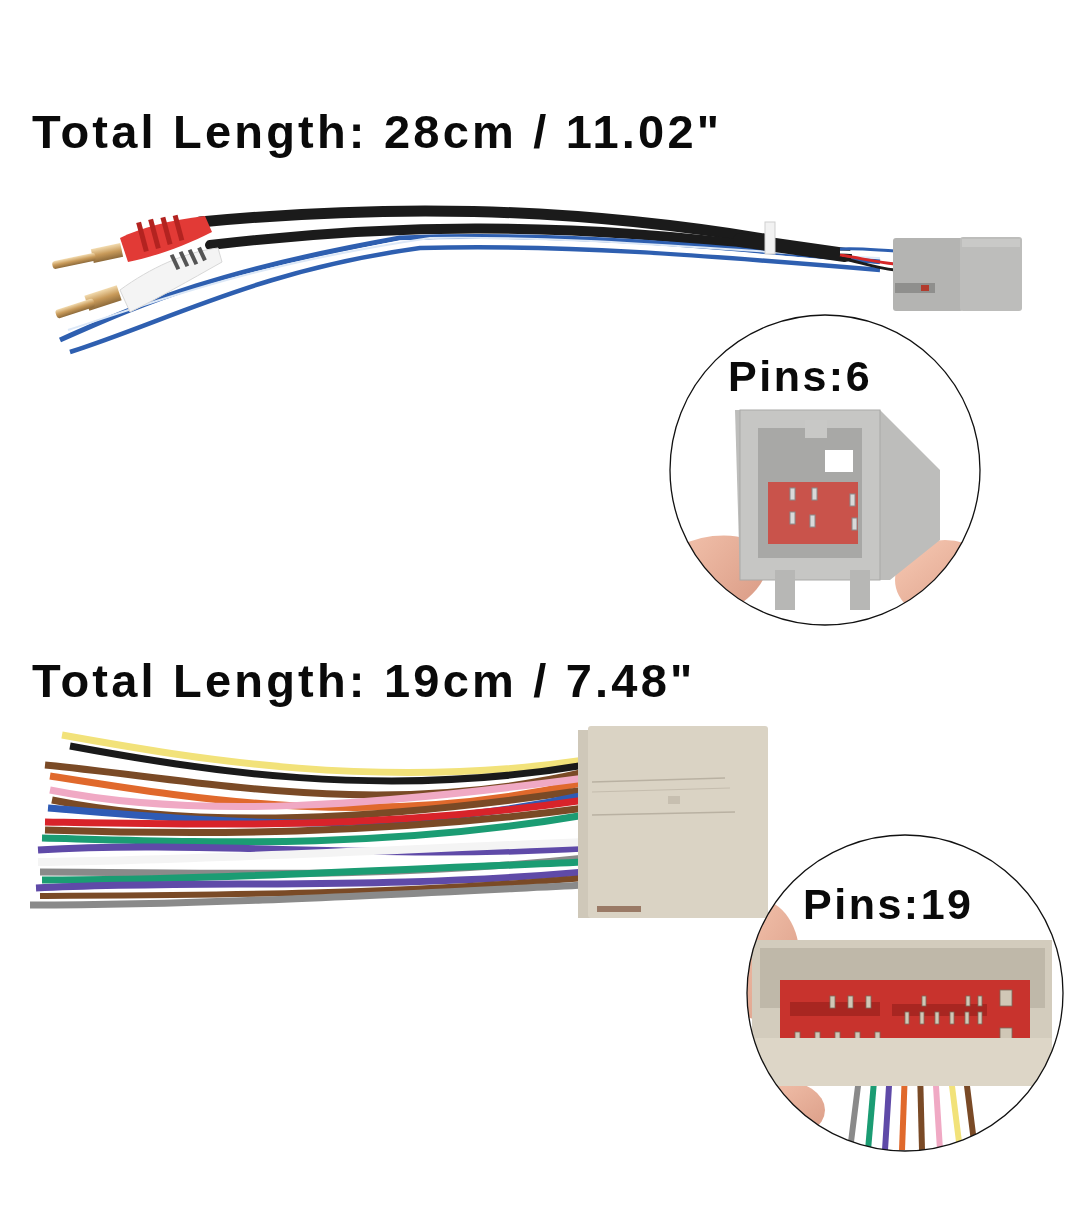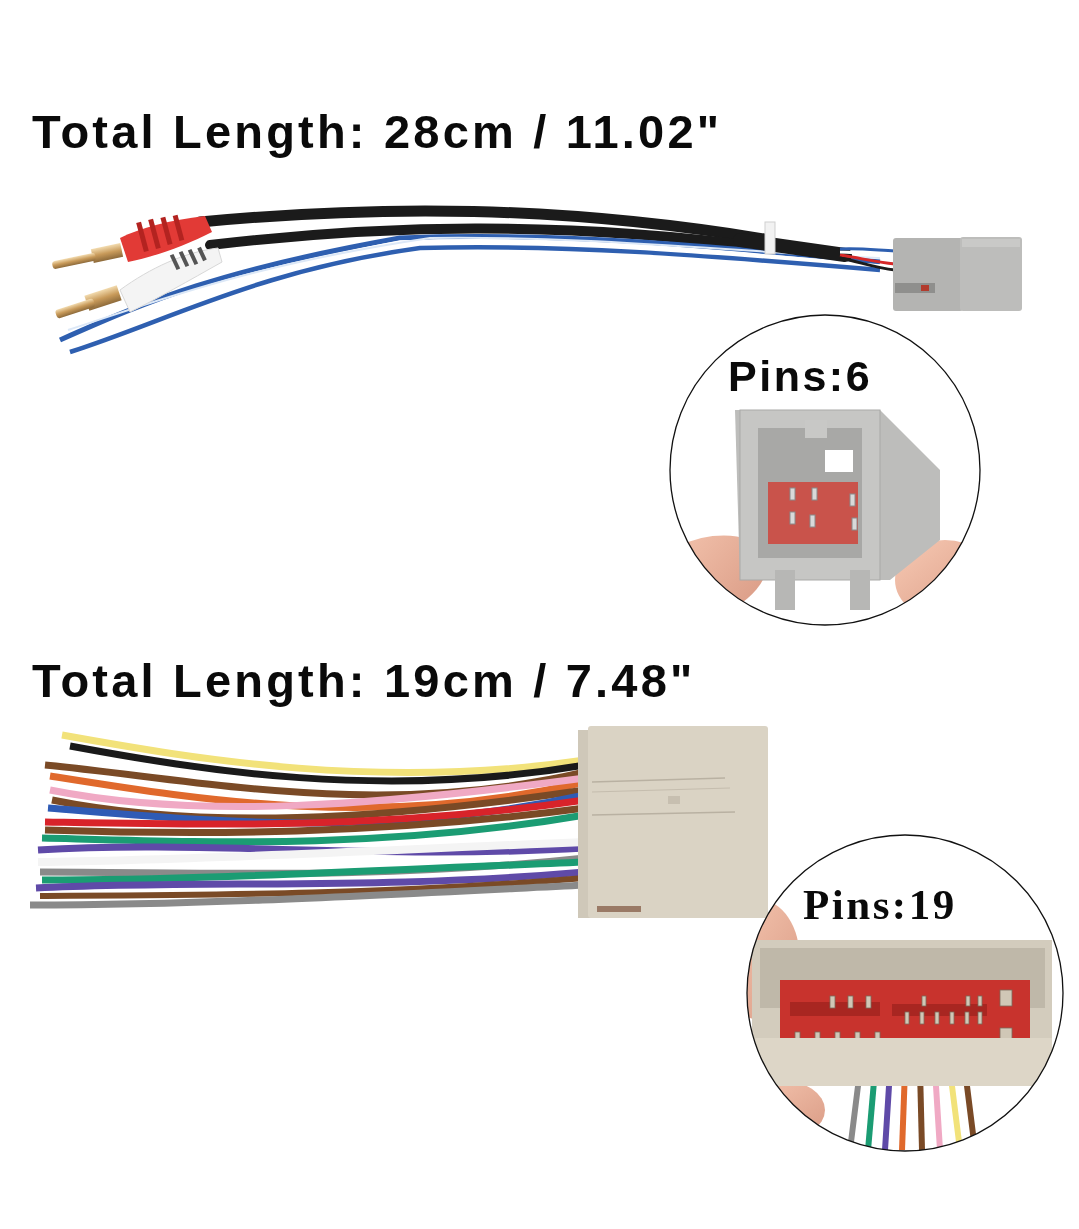--- a/index.html
+++ b/index.html
@@ -8,21 +8,21 @@
     position:absolute; left:32px; font-weight:700; font-size:47px; letter-spacing:3.2px;
     color:#0a0a0a; white-space:nowrap; transform:scaleX(1.0); transform-origin:left center;
   }
   .t1 { top:104px; }
   .t2 { top:653px; }
   svg.scene { position:absolute; left:0; top:0; }
   .pins-label {
     position:absolute; font-weight:700; font-size:43px; letter-spacing:2.5px; color:#0a0a0a; white-space:nowrap;text-align:right;
   }
   .p6 { left:728px; top:352px; }
-  .p19 { left:803px; top:880px;font-family:Liberation Serif, serif; }
+  .p19 { left:803px; top:880px; }
 </style>
 </head>
 <body>
 
 <div class="title t1">Total Length: 28cm / 11.02"</div>
 <div class="title t2">Total Length: 19cm / 7.48"</div>
 
 <svg class="scene" width="1079" height="1229" viewBox="0 0 1079 1229">
   <defs>
     <clipPath id="c6">

